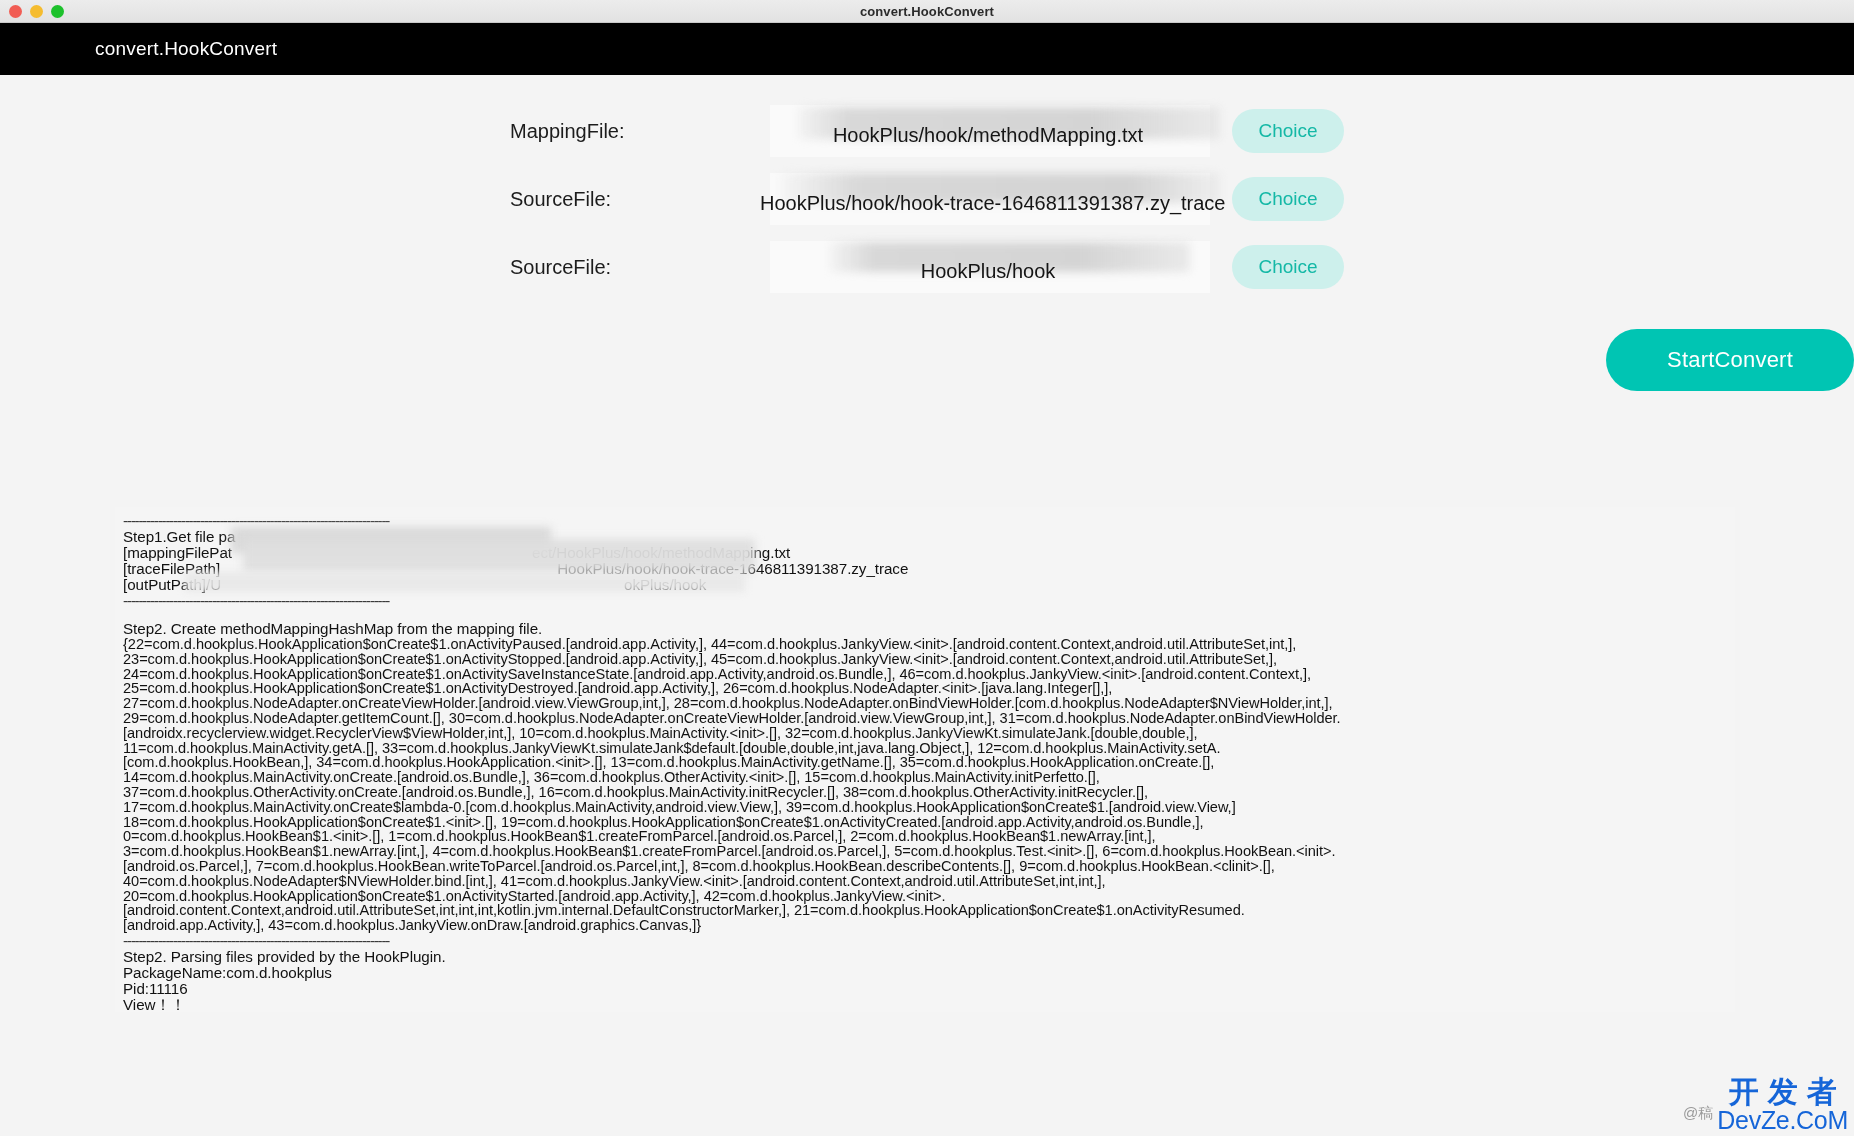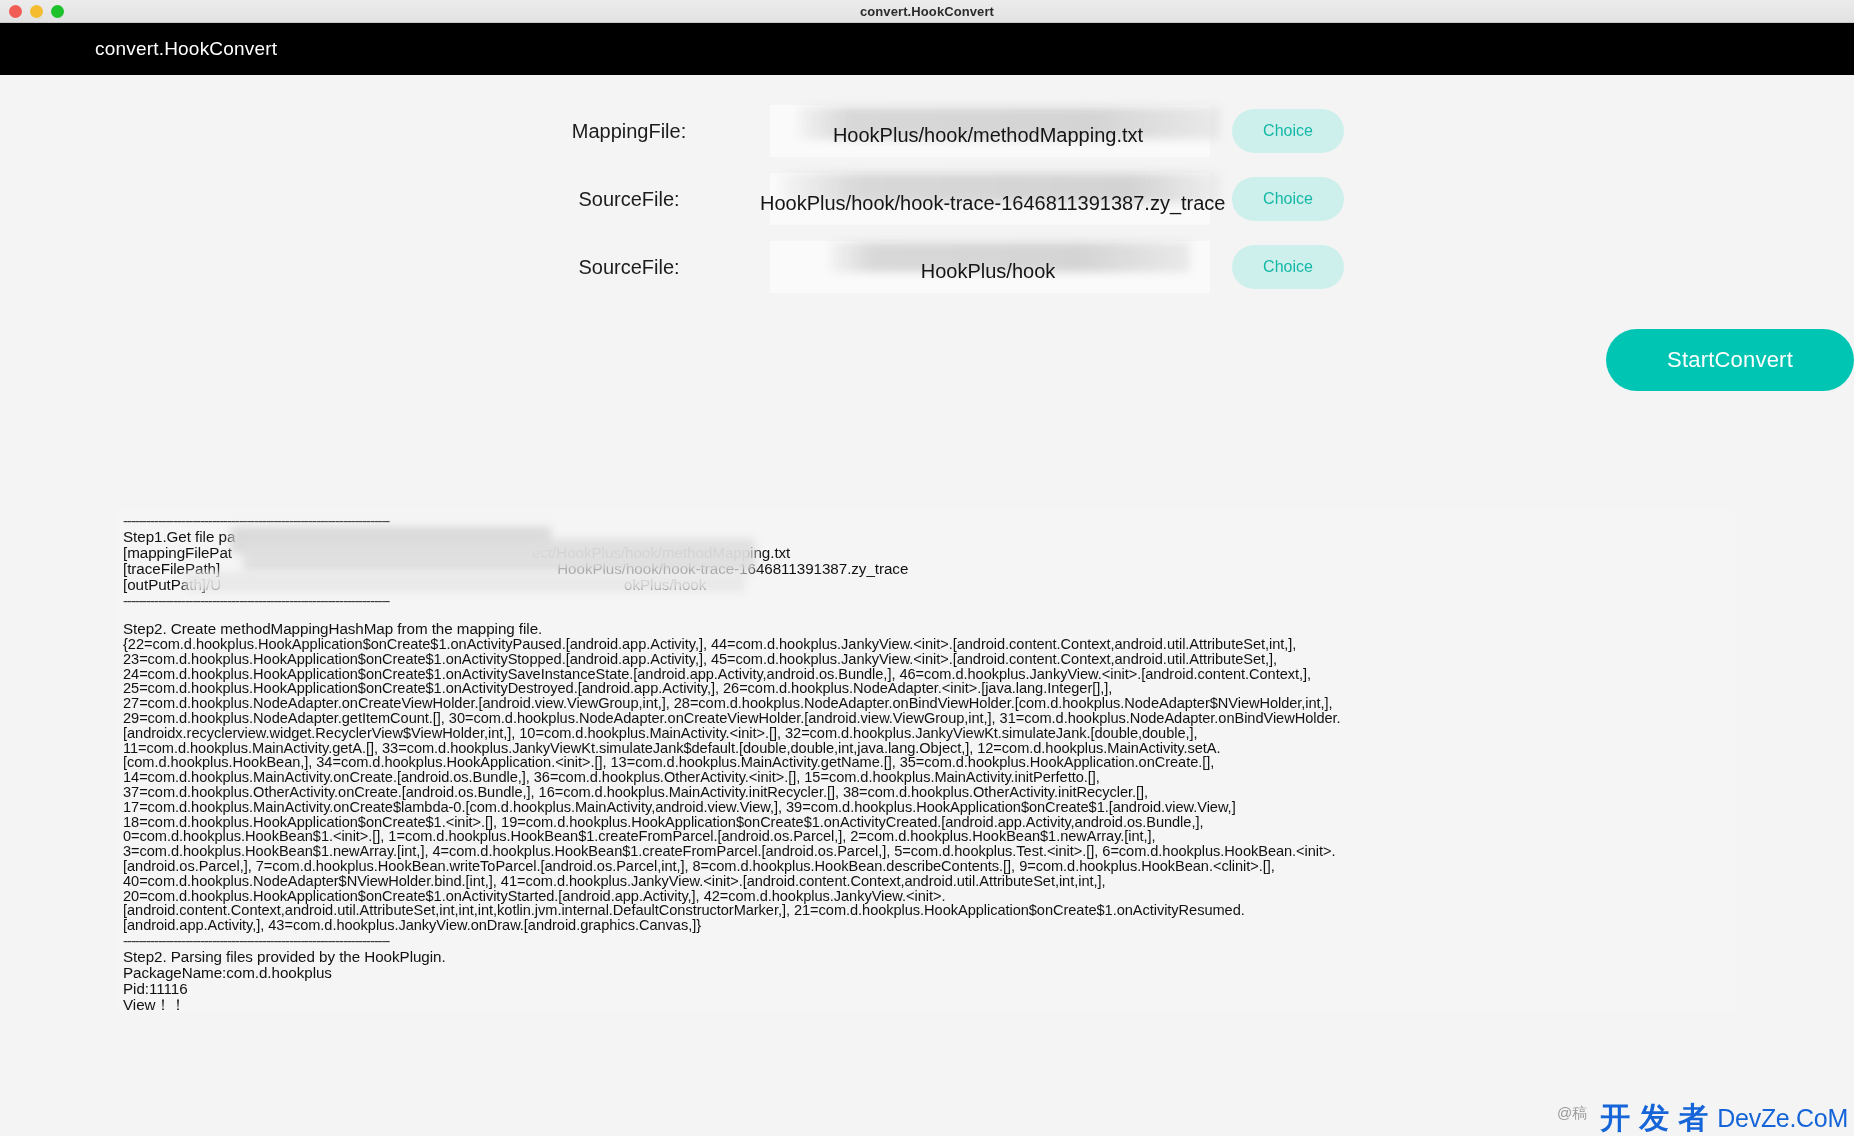--- a/index.html
+++ b/index.html
@@ -82,21 +82,21 @@
     padding-top: 22px;
   }
   .form-row {
     display: flex;
     align-items: center;
     justify-content: center;
     height: 68px;
   }
   .form-label {
     width: 260px;
-    text-align: center;
+    text-align: left;
     padding-right: 22px;
     box-sizing: border-box;
     font-size: 20px;
     color: #1c1c1c;
   }
   .field-wrap {
     position: relative;
     width: 440px;
     height: 52px;
     background: #fafafa;
@@ -149,21 +149,21 @@
     right: -10px;
   }
   .choice-btn {
     margin-left: 22px;
     width: 112px;
     height: 44px;
     border-radius: 22px;
     border: none;
     background: #cdf0ec;
     color: #14b8a6;
-    font-size: 16px;
+    font-size: 19px;
     font-family: "Liberation Sans", sans-serif;
     cursor: pointer;
     line-height: 44px;
     padding: 0;
   }
 
   
   .start-row {
     display: flex;
     justify-content: flex-end;
@@ -260,21 +260,21 @@
     gap: 4px;
     user-select: none;
   }
   .wm-at {
     font-size: 15px;
     color: #9a9a9a;
     padding-bottom: 10px;
   }
   .wm-main {
     display: flex;
-    flex-direction: row;
+    flex-direction: column;
     align-items: center;
     line-height: 1;
   }
   .wm-cn {
     font-size: 30px;
     font-weight: bold;
     color: #1565d8;
     letter-spacing: 9px;
     text-indent: 9px;
     font-family: "DejaVu Sans", sans-serif;

